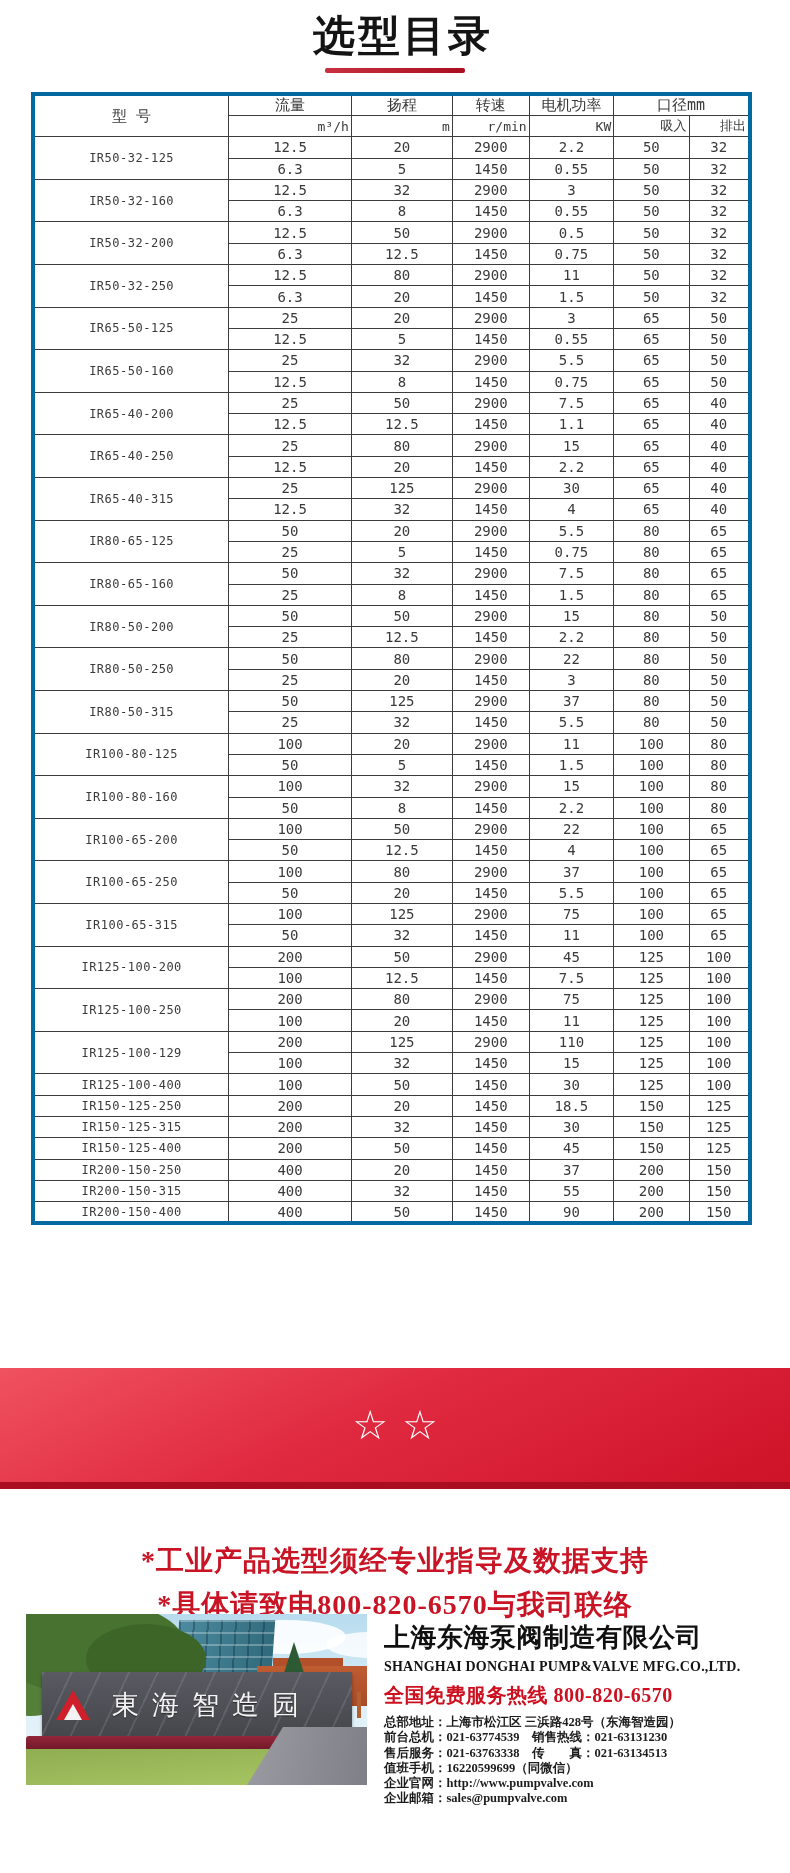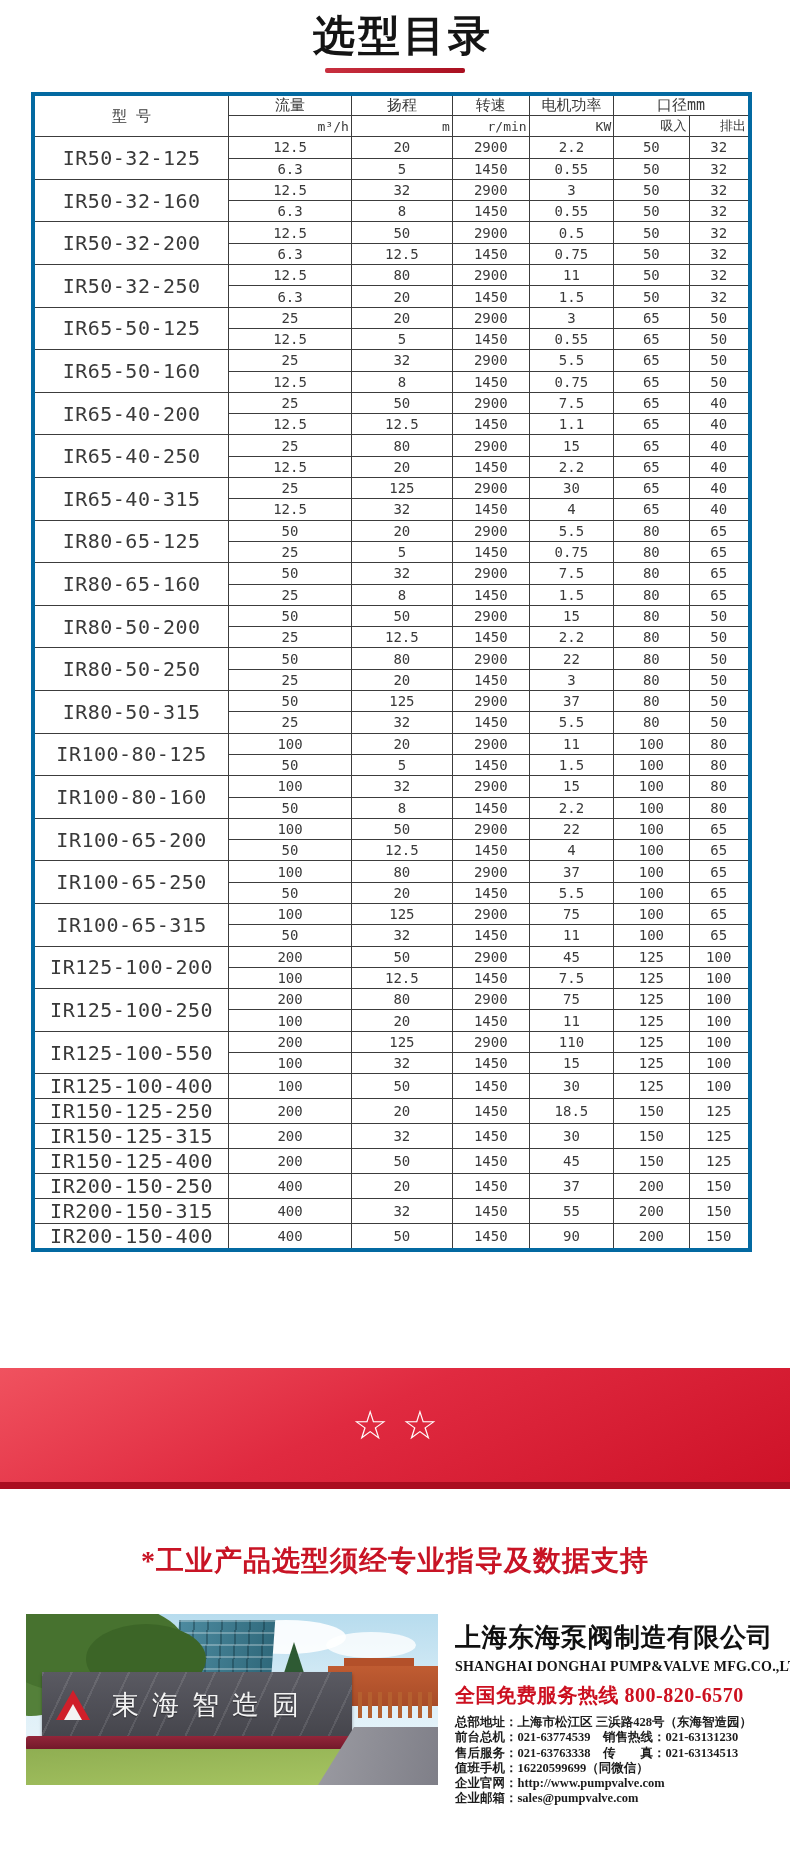--- a/index.html
+++ b/index.html
@@ -16,21 +16,21 @@
   
   table.spec { position:absolute; top:92px; left:31px; width:721px;
     border-collapse:collapse; border:4px solid #0369a1;
     font-family:"DejaVu Sans Mono","Liberation Sans",monospace,sans-serif;
     color:#3a3a3a; }
   table.spec th, table.spec td { border:1px solid #3c3c3c; text-align:center;
     height:21.3px; padding:0 2px; font-weight:normal; }
   table.spec thead th { font-size:15px; }
   table.spec thead tr.units th { font-size:13px;text-align:right; }
   table.spec td { font-size:14px; }
-  table.spec td.model { font-size:20px; letter-spacing:0.5px; }
+  table.spec td.model { font-size:12px; letter-spacing:0.5px; }
   table.spec tr.group-start td { border-top:1.6px solid #3c3c3c; }
 
   .footnote { position:absolute; top:1300px; left:33px; width:720px;
     font-size:13.5px; color:#2e2e2e; letter-spacing:0.3px; }
 
   
   .banner { position:absolute; top:1368px; left:0; width:790px; height:121px;
     background:linear-gradient(155deg,#f0525f 0%, #e02a40 45%, #ce1228 100%);
     border-bottom:7px solid #aa0d20;
     display:flex; align-items:center; justify-content:center; }
@@ -42,21 +42,21 @@
   .notice { position:absolute; left:0; width:100%; text-align:center;
     font-family:"Liberation Serif", serif; font-weight:bold;
     color:#c81425; font-size:28px; letter-spacing:1px; }
   .notice.n1 { top:1536px;margin-top:6px; }
   .notice.n2 { top:1586px; }
 
   
   .footer { position:absolute; top:1614px; left:26px; width:758px; display:flex; gap:17px; }
 
   
-  .photo { position:relative; width:412px; height:171px; overflow:hidden; flex:none;
+  .photo { position:relative; width:341px; height:171px; overflow:hidden; flex:none;
     background:linear-gradient(#b7dcee 0%, #dff0f8 55%, #eef7fb 100%); }
   .cloud { position:absolute; background:#ffffff; border-radius:50%; opacity:0.9; }
   .c1 { top:6px; left:200px; width:120px; height:34px; }
   .c2 { top:18px; left:300px; width:90px; height:26px; opacity:0.8; }
   .building { position:absolute; top:6px; left:150px; width:96px; height:92px;
     background:
       repeating-linear-gradient(180deg, rgba(255,255,255,0.28) 0 2px, transparent 2px 12px),
       repeating-linear-gradient(90deg, rgba(10,40,50,0.35) 0 2px, transparent 2px 14px),
       linear-gradient(100deg,#4d8ba0,#2d6678);
     transform:skewX(-4deg); }
@@ -497,21 +497,21 @@
         </tr>
         <tr>
           <td>100</td>
           <td>20</td>
           <td>1450</td>
           <td>11</td>
           <td>125</td>
           <td>100</td>
         </tr>
         <tr class="group-start">
-          <td rowspan="2" class="model">IR125-100-550</td>
+          <td rowspan="2" class="model">IR125-100-129</td>
           <td>200</td>
           <td>125</td>
           <td>2900</td>
           <td>110</td>
           <td>125</td>
           <td>100</td>
         </tr>
         <tr>
           <td>100</td>
           <td>32</td>
@@ -588,20 +588,21 @@
 
 
   <div class="banner">
     <div class="banner-title">
       <span class="star">☆</span>
       <span class="star">☆</span>
     </div>
   </div>
 
   <p class="notice n1">*工业产品选型须经专业指导及数据支持</p>
+  <p class="notice n2">*具体请致电800-820-6570与我司联络</p>
 
   <div class="footer">
 
     <div class="photo">
       <div class="cloud c1"></div>
       <div class="cloud c2"></div>
       <div class="building"></div>
       <div class="tree-blob t3"></div>
       <div class="tree-blob t1"></div>
       <div class="tree-blob t2"></div>

